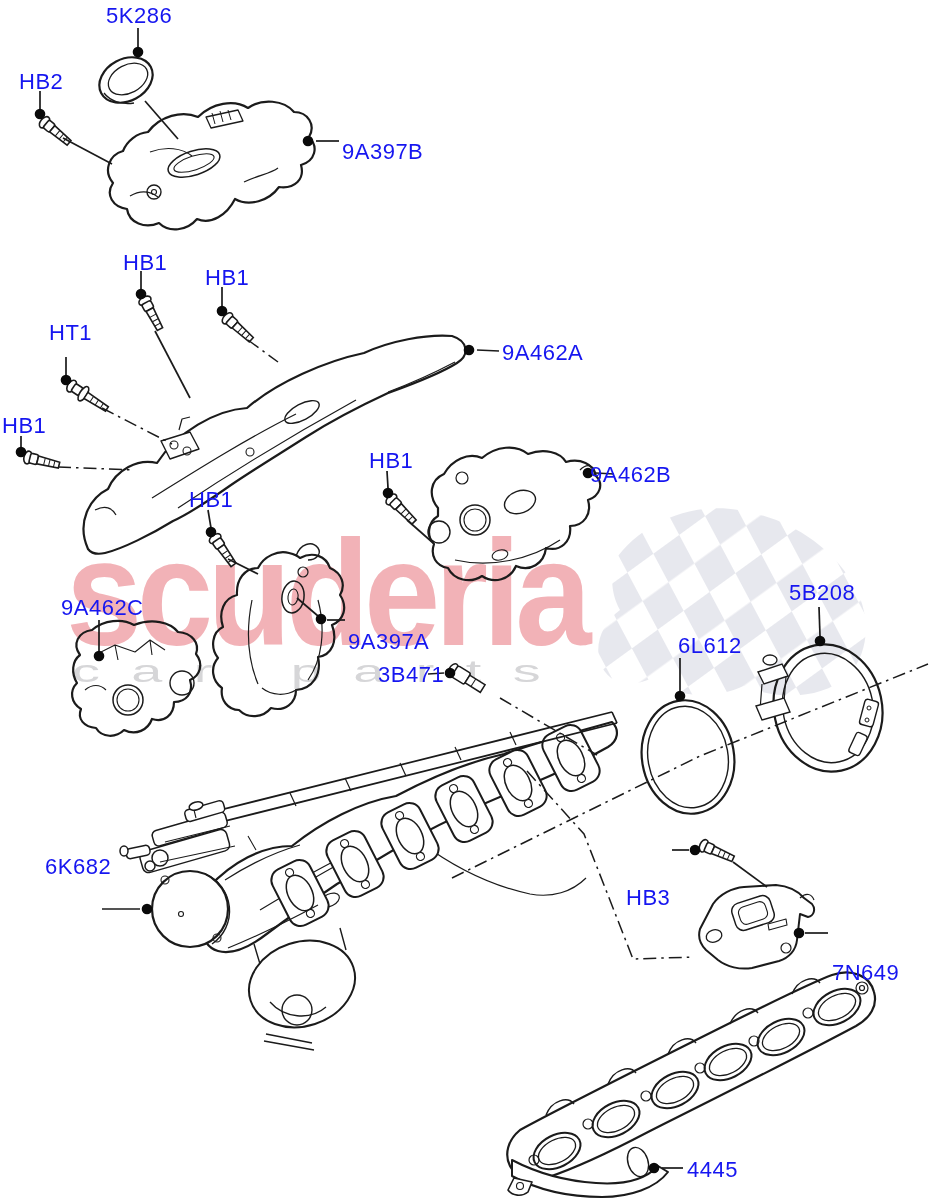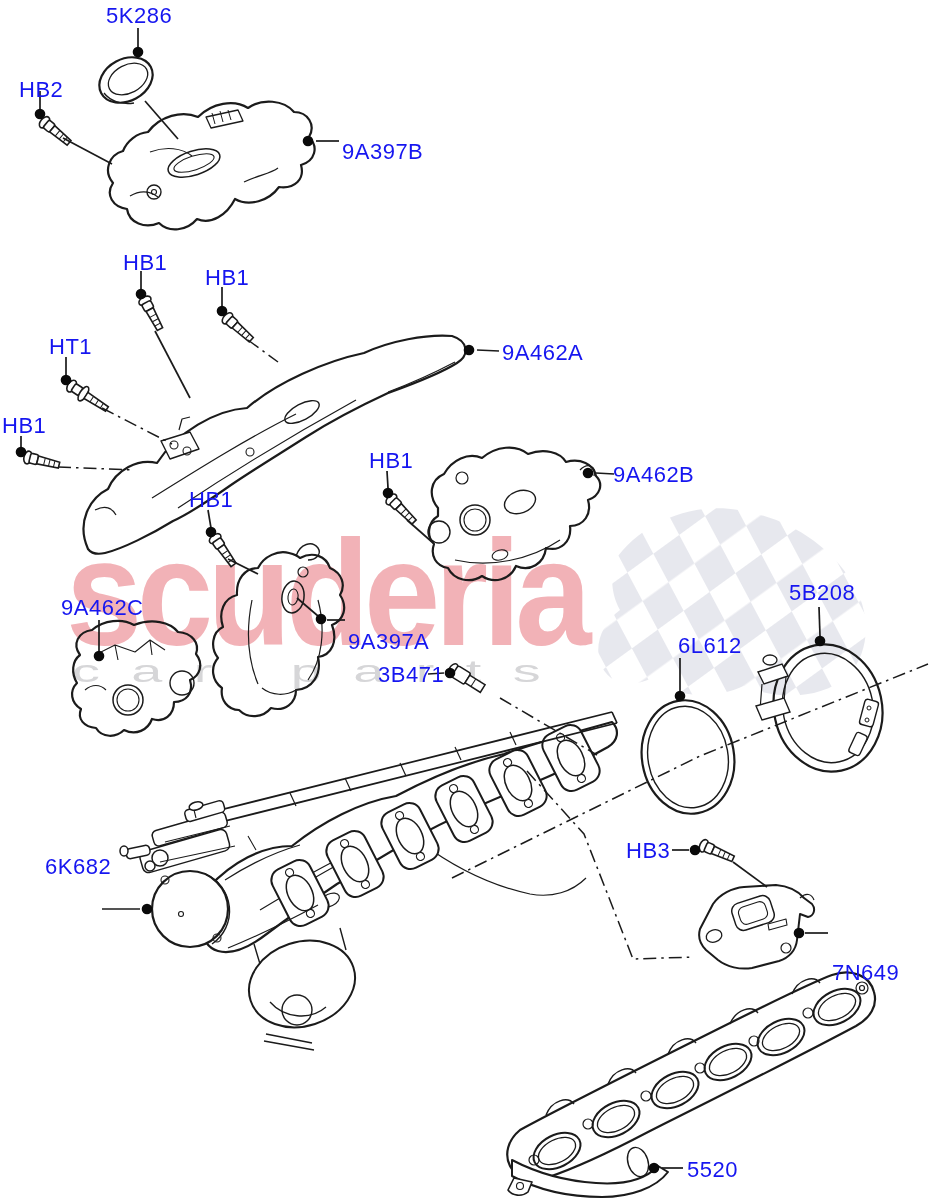--- a/index.html
+++ b/index.html
@@ -352,33 +352,33 @@
     <circle cx="680" cy="696" r="5.3"></circle>
         <circle cx="820" cy="641" r="5.3"></circle>
     <circle cx="147" cy="909" r="5.3"></circle>
         <circle cx="695" cy="850" r="5.3"></circle>
     <circle cx="799" cy="933" r="5.3"></circle>
         <circle cx="654" cy="1168" r="5.3"></circle>
   </g>
 </svg>
 
 <div class="lbl" style="left:106px;top:4px">5K286</div>
-<div class="lbl" style="left:19px;top:78px">HB2</div>
+<div class="lbl" style="left:19px;top:70px">HB2</div>
 <div class="lbl" style="left:342px;top:140px">9A397B</div>
 <div class="lbl" style="left:123px;top:251px">HB1</div>
 <div class="lbl" style="left:205px;top:266px">HB1</div>
-<div class="lbl" style="left:49px;top:335px">HT1</div>
+<div class="lbl" style="left:49px;top:321px">HT1</div>
 <div class="lbl" style="left:502px;top:341px">9A462A</div>
 <div class="lbl" style="left:2px;top:414px">HB1</div>
 <div class="lbl" style="left:189px;top:488px">HB1</div>
 <div class="lbl" style="left:369px;top:449px">HB1</div>
-<div class="lbl" style="left:613px;top:463px">9A462B</div>
+<div class="lbl" style="left:590px;top:463px">9A462B</div>
 <div class="lbl" style="left:61px;top:596px">9A462C</div>
 <div class="lbl" style="left:348px;top:630px">9A397A</div>
 <div class="lbl" style="left:378px;top:663px">3B471</div>
 <div class="lbl" style="left:678px;top:634px">6L612</div>
 <div class="lbl" style="left:789px;top:581px">5B208</div>
 <div class="lbl" style="left:45px;top:855px">6K682</div>
-<div class="lbl" style="left:626px;top:839px">HB3</div>
+<div class="lbl" style="left:626px;top:886px">HB3</div>
 <div class="lbl" style="left:832px;top:961px">7N649</div>
-<div class="lbl" style="left:687px;top:1158px">5520</div>
+<div class="lbl" style="left:687px;top:1158px">4445</div>
 
 </div>
 
 </body></html>

